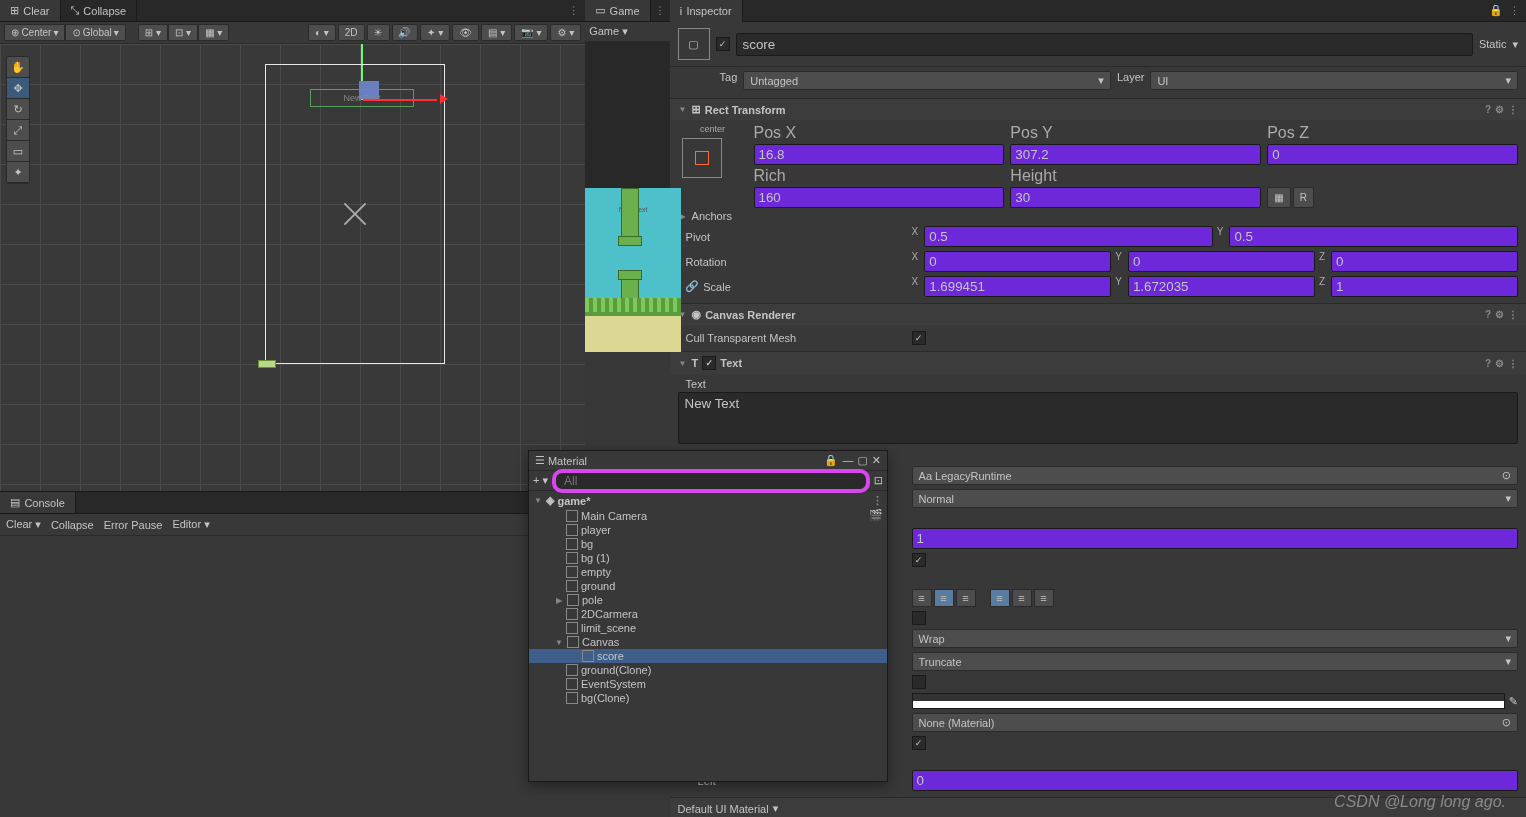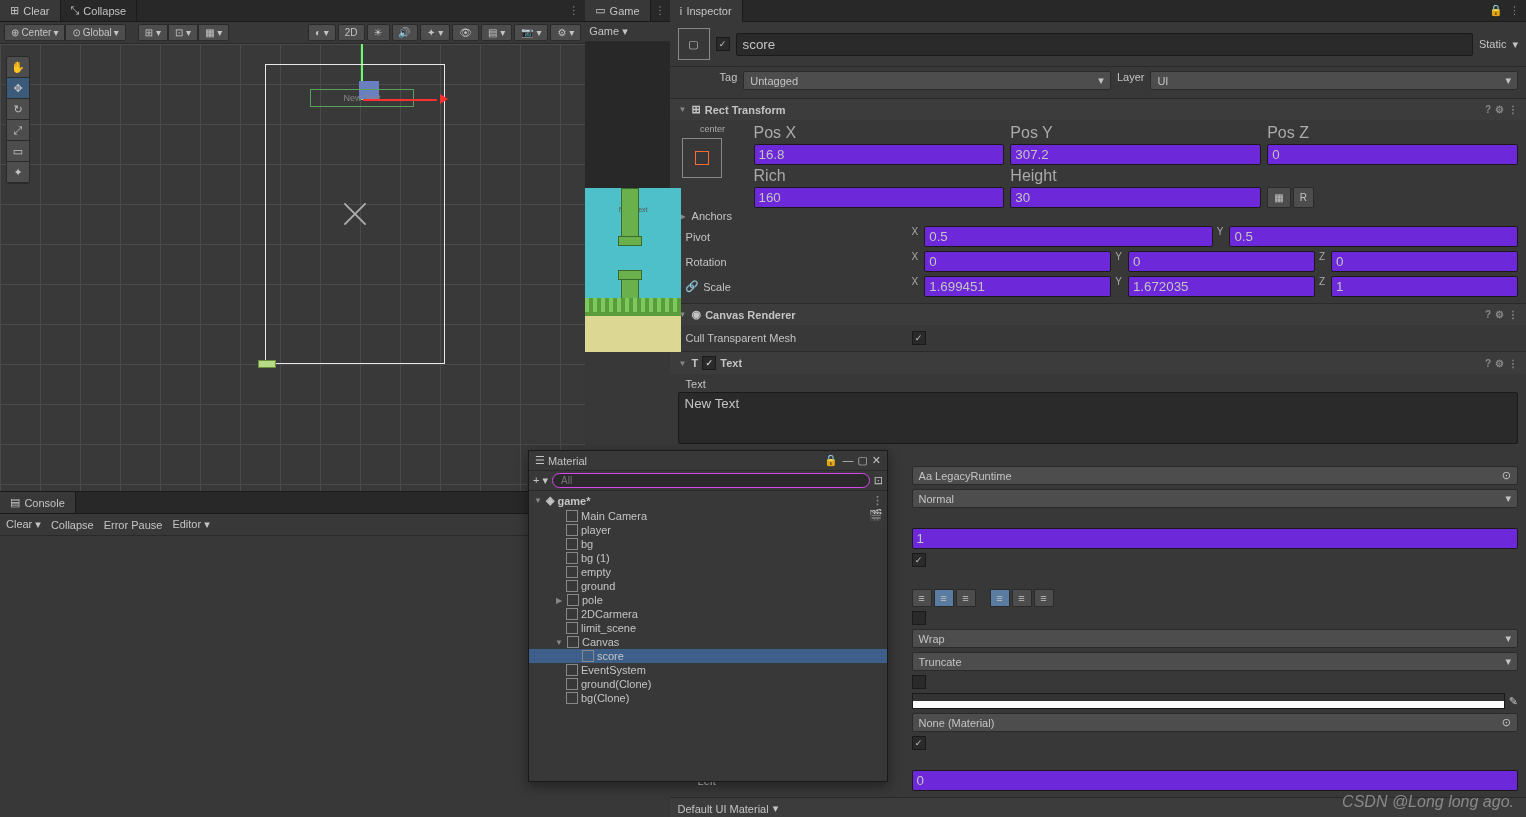--- a/index.html
+++ b/index.html
@@ -52,21 +52,21 @@
 .game-grass { position:absolute; bottom:40px; height:14px; width:100%; background:repeating-linear-gradient(90deg,#7dc95e 0 4px,#5a9c3c 4px 8px); }
 .pipe { position:absolute; width:18px; background:#6ab04c; border:1px solid #3a6b2a; }
 .pipe-cap { position:absolute; height:10px; background:#6ab04c; border:1px solid #3a6b2a; }
 .game-text { position:absolute; top:18px; width:100%; text-align:center; font-size:7px; color:#555; }
 
 
 .hierarchy { position:absolute; left:528px; top:450px; width:360px; height:332px; background:#383838; border:1px solid #1a1a1a; box-shadow:0 4px 12px rgba(0,0,0,0.4); }
 .hier-header { height:20px; background:#383838; display:flex; align-items:center; padding:0 6px; border-bottom:1px solid #2a2a2a; }
 .hier-header .right-icons { margin-left:auto; display:flex; gap:4px; }
 .hier-toolbar { height:20px; display:flex; align-items:center; padding:0 4px; gap:4px; border-bottom:1px solid #2a2a2a; }
-.hier-search { flex:1; background:#2a2a2a; border:1px solid #d946ef; border-radius:10px; padding:1px 8px; color:#888; font-size:10px; }
+.hier-search { flex:1; background:#2a2a2a; border:4px solid #d946ef; border-radius:10px; padding:1px 8px; color:#888; font-size:12px; }
 .hier-tree { padding:2px 0; }
 .hier-item { padding:1px 4px; display:flex; align-items:center; gap:3px; font-size:11px; }
 .hier-item.scene { font-weight:bold; }
 .hier-item.selected { background:#3e5f8a; }
 .hier-indent { display:inline-block; }
 .foldout { width:10px; font-size:8px; color:#888; text-align:center; }
 .cube-icon { width:12px; height:12px; border:1px solid #888; display:inline-block; }
 
 
 .inspector { flex:1; overflow:hidden; display:flex; flex-direction:column; }
@@ -95,21 +95,21 @@
 .align-btn.active { background:#5a7ca0; }
 .color-swatch { flex:1; height:16px; background:linear-gradient(#333 50%,#fff 50%); border:1px solid #1a1a1a; }
 .section-hdr { font-weight:bold; padding:4px 0 2px 8px; }
 .insp-footer { background:#3c3c3c; padding:4px 8px; border-top:1px solid #2a2a2a; display:flex; align-items:center; gap:4px; }
 
 .rect-grid { display:flex; gap:6px; align-items:flex-start; }
 .rect-left { width:70px; }
 .rect-cols { flex:1; display:grid; grid-template-columns:1fr 1fr 1fr; gap:2px 6px; }
 .col-hdr { font-size:16px; color:#aaa; }
 
-.watermark { position:absolute; right:12px; bottom:6px; color:#aaa; font-size:16px; font-style:italic; opacity:.7; }
+.watermark { position:absolute; right:20px; bottom:6px; color:#aaa; font-size:16px; font-style:italic; opacity:.7; }
 </style>
 </head>
 <body>
 
 <div class="main-layout">
   <div class="left-section">
     <div class="tab-bar">
       <div class="tab">
           <span>⊞</span>
           <span>Clear</span>
@@ -507,26 +507,26 @@
         <span>Canvas</span>
       </div>
     <div class="hier-item selected">
         <span class="hier-indent" style="width:46px"></span>
         <span class="cube-icon"></span> 
         <span>score</span>
       </div>
     <div class="hier-item">
         <span class="hier-indent" style="width:30px"></span>
         <span class="cube-icon"></span> 
+        <span>ground(Clone)</span>
+      </div>
+    <div class="hier-item">
+        <span class="hier-indent" style="width:30px"></span>
+        <span class="cube-icon"></span> 
         <span>EventSystem</span>
-      </div>
-    <div class="hier-item">
-        <span class="hier-indent" style="width:30px"></span>
-        <span class="cube-icon"></span> 
-        <span>ground(Clone)</span>
       </div>
     <div class="hier-item">
         <span class="hier-indent" style="width:30px"></span>
         <span class="cube-icon"></span> 
         <span>bg(Clone)</span>
       </div>
   </div>
 </div>
 
 <div class="watermark">CSDN @Long long ago.</div>

